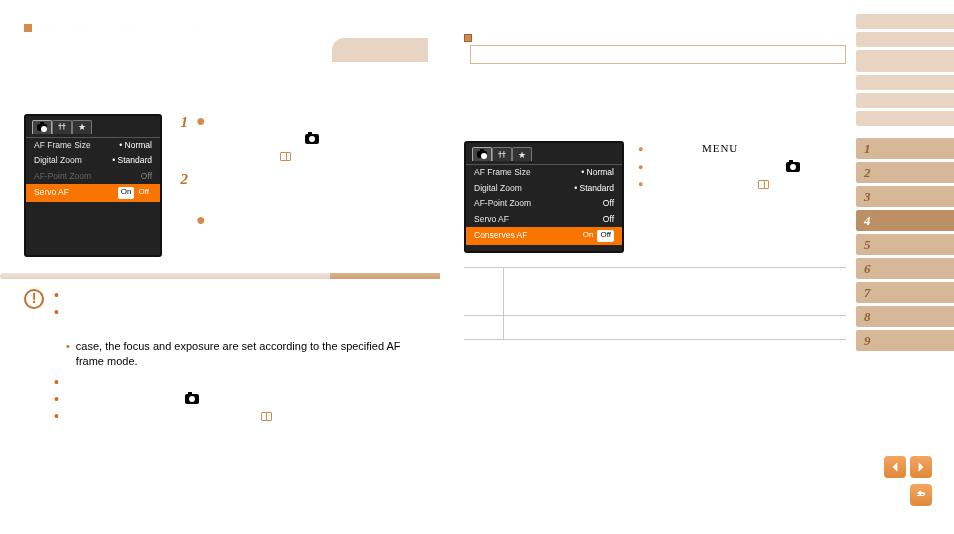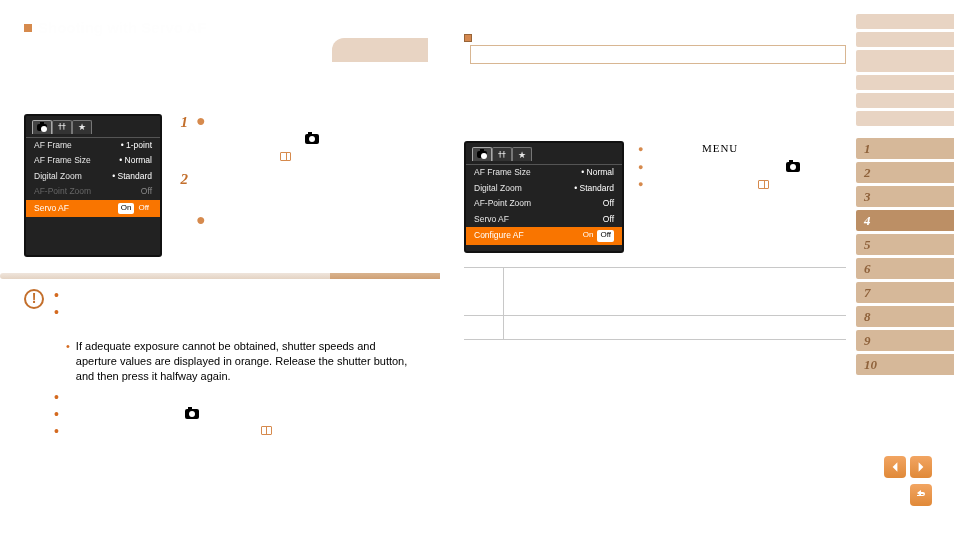--- a/index.html
+++ b/index.html
@@ -139,24 +139,20 @@
 
       <div class="screen small">
         <div class="tabs">
           <div class="tab active">
               <span class="cam-ico" style="width:10px;height:7px"></span>
             </div>
           <div class="tab">ϯϯ</div>
           <div class="tab">★</div>
         </div>
         <div class="row">
-            <span>AF Frame</span>
-            <span class="val dot">1-point</span>
-          </div>
-        <div class="row">
             <span>AF Frame Size</span>
             <span class="val dot">Normal</span>
           </div>
         <div class="row">
             <span>Digital Zoom</span>
             <span class="val dot">Standard</span>
           </div>
         <div class="row dim">
             <span>AF-Point Zoom</span>
             <span class="muted">Off</span>
@@ -218,21 +214,21 @@
         <ul class="top">
           <li>
               <span>Focusing may not be possible in some shooting conditions.</span>
             </li>
           <li>
               <span>In low-light conditions, Servo AF may not be activated (AF frames may not turn blue) when you press the shutter button halfway. In this</span>
             </li>
         </ul>
         <ul class="sub">
           <li>
-              <span>If adequate exposure cannot be obtained, shutter speeds and aperture values are displayed in orange. Release the shutter button, and then press it halfway again.</span>
+              <span style="color:#000">case, the focus and exposure are set according to the specified AF frame mode.</span>
             </li>
         </ul>
         <ul class="top more-notes">
           <li>
               <span>AF lock shooting is not available.</span>
             </li>
           <li>
             <span>[AF-Point Zoom] on the [<span class="cam-ico"></span>] tab is not available.</span>
           </li>
           <li>
@@ -271,21 +267,21 @@
           </div>
         <div class="row">
             <span>AF-Point Zoom</span>
             <span class="val">Off</span>
           </div>
         <div class="row">
             <span>Servo AF</span>
             <span class="val">Off</span>
           </div>
         <div class="row sel">
-            <span>Configure AF</span>
+            <span>Conserves AF</span>
             <span class="pill">
               <span class="off">On</span>
               <span class="on">Off</span>
             </span>
           </div>
       </div>
       <div class="right-steps">
         <div class="bullet-line">
           <span>Press the </span>
           <span style="font-family:Georgia;letter-spacing:1px;color:#000">MENU</span>
@@ -333,21 +329,20 @@
     <div class="chnav">
         <div class="ch">1</div>
         <div class="ch">2</div>
         <div class="ch">3</div>
         <div class="ch active">4</div>
         <div class="ch">5</div>
         <div class="ch">6</div>
         <div class="ch">7</div>
         <div class="ch">8</div>
         <div class="ch">9</div>
-        <div class="ch">10</div>
       </div>
 
     <div class="navbtns">
       <div class="row1">
         <div class="sqbtn">
             <svg viewBox="0 0 10 10">
               <path d="M7 1 L3 5 L7 9 Z"></path>
             </svg>
           </div>
         <div class="sqbtn">

